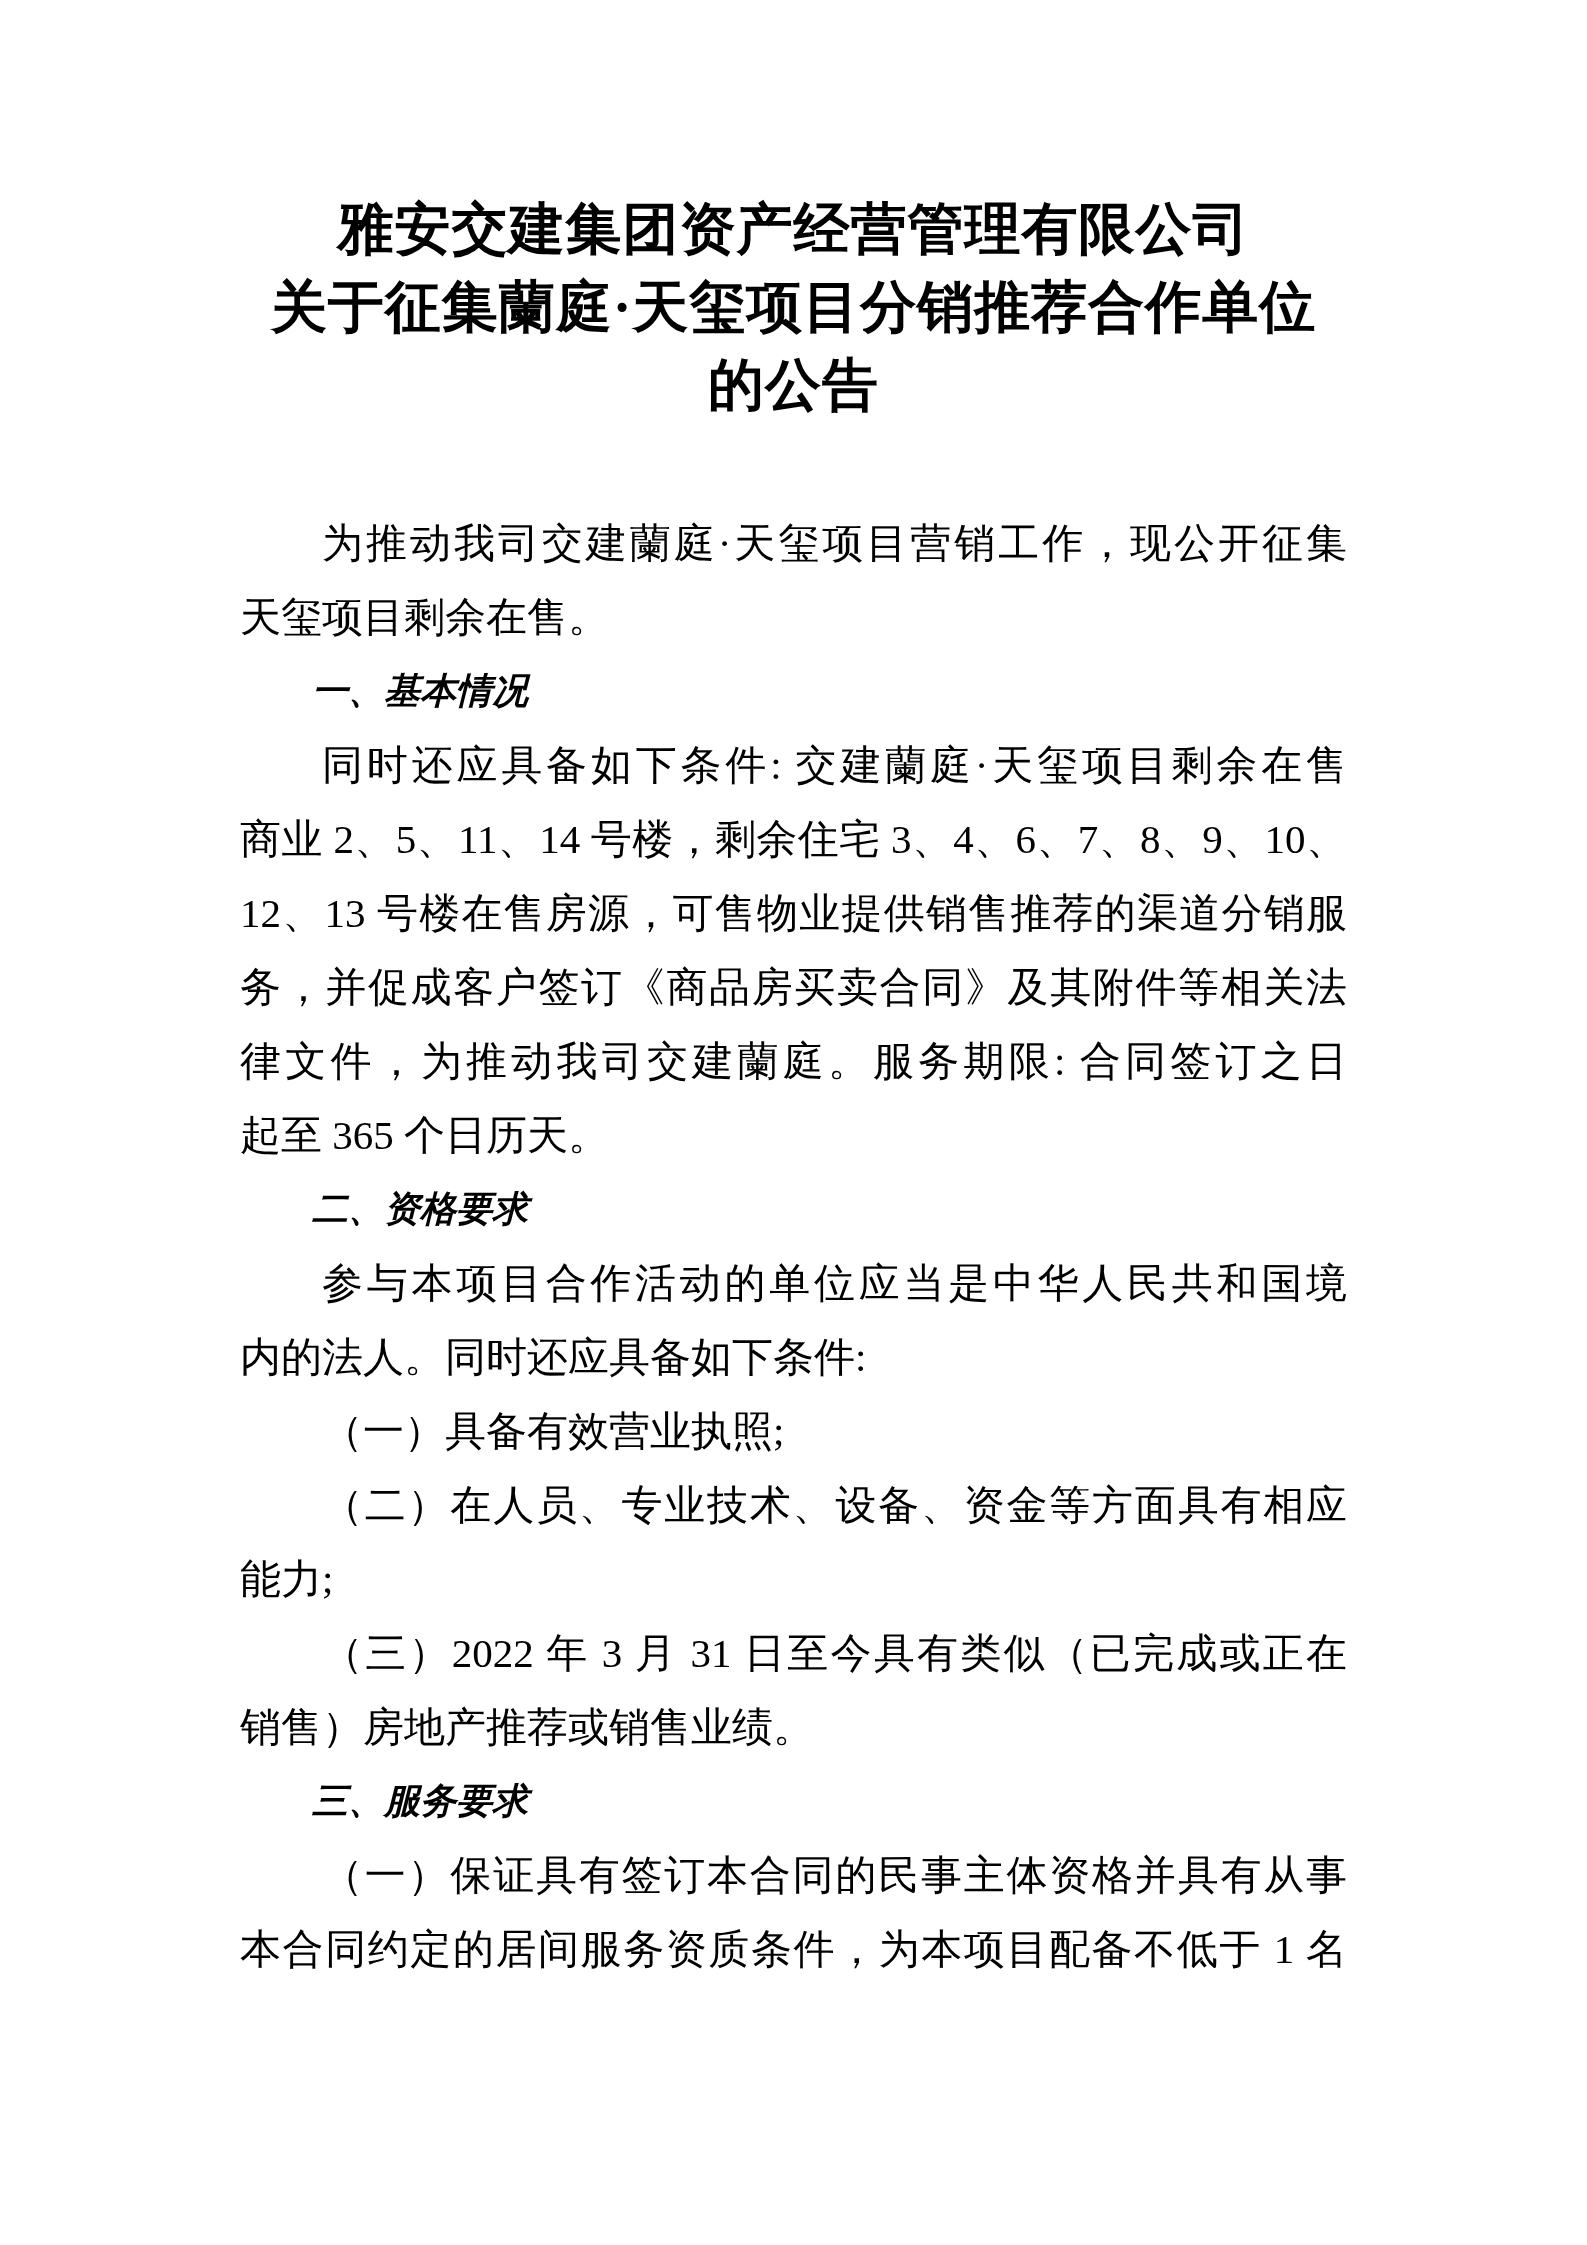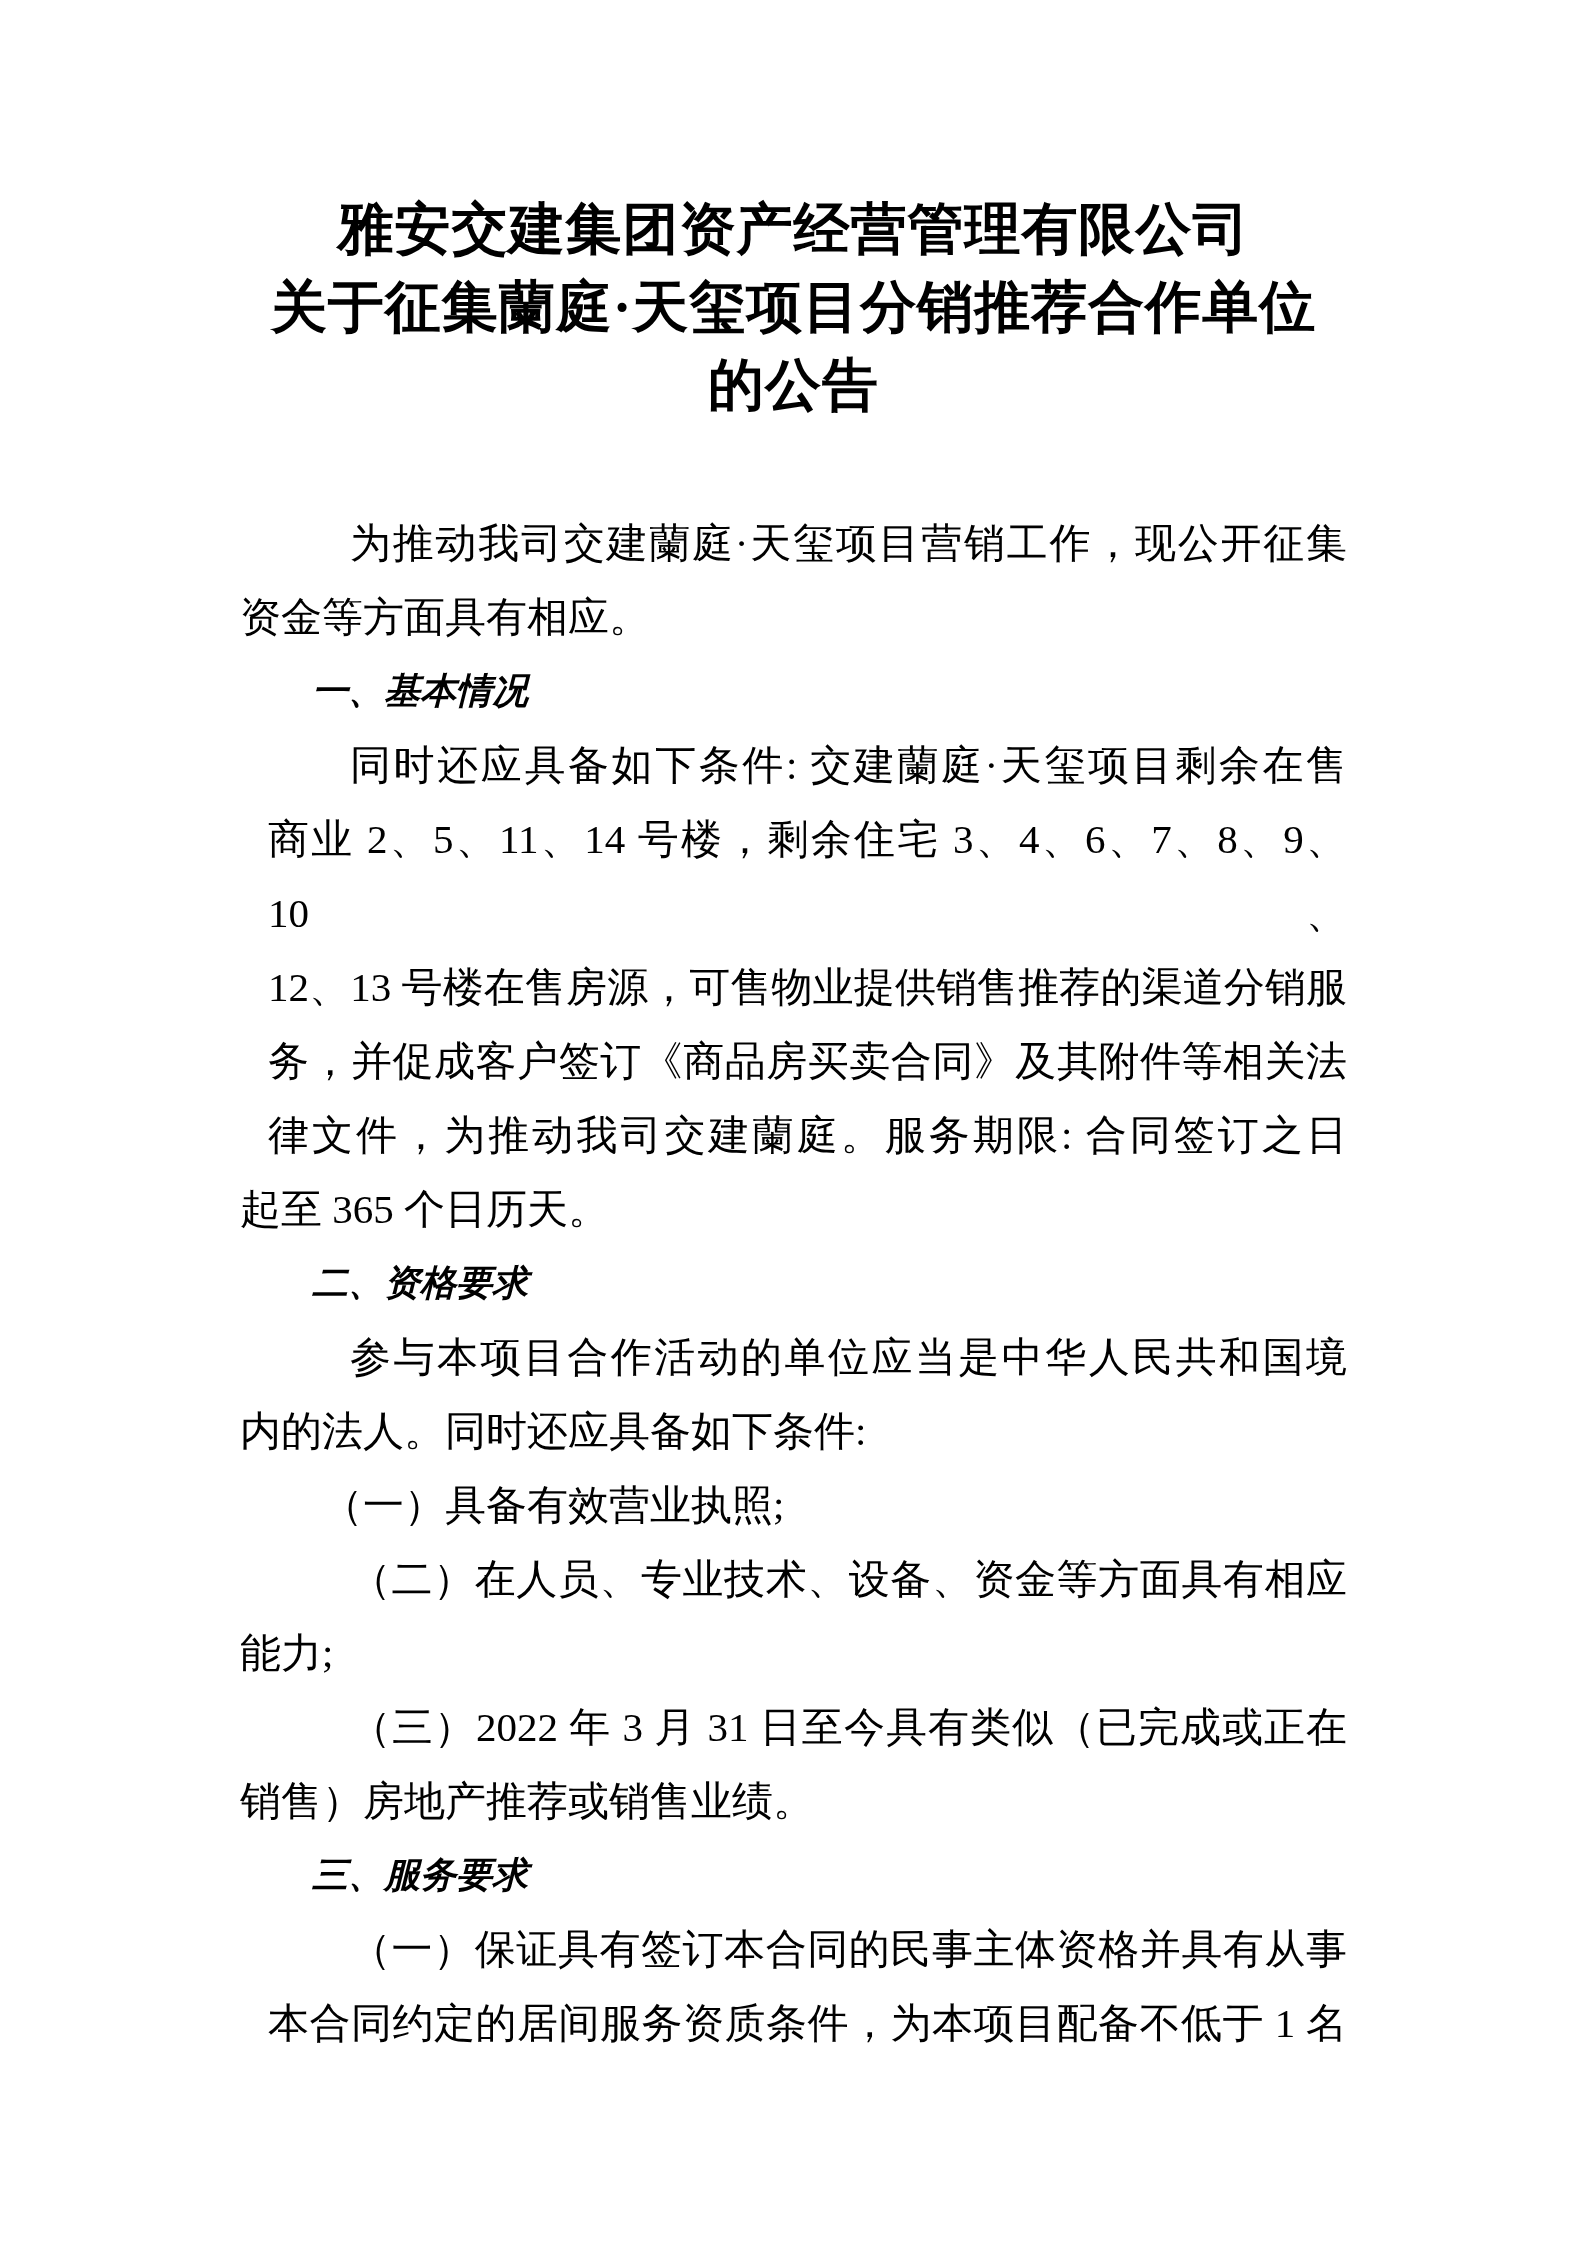--- a/index.html
+++ b/index.html
@@ -28,21 +28,20 @@
     font-size: 41px;
     line-height: 74px;
   }
   .line {
     min-height: 74px;
   }
   .line.indent { text-indent: 2em; }
   .line.fill {
     text-align: justify;
     text-align-last: justify;
-    margin-left: 28px;
   }
   .heading {
     font-family: "Liberation Sans", "DejaVu Sans", sans-serif;
     font-weight: 700;
     font-size: 36px;
     text-indent: 2em;
     font-style: italic;
   }
 </style>
 </head>
@@ -50,21 +49,21 @@
 
 <div class="page">
   <div class="doc-title">
     <div class="title-line">雅安交建集团资产经营管理有限公司</div>
     <div class="title-line">关于征集蘭庭·天玺项目分销推荐合作单位</div>
     <div class="title-line">的公告</div>
   </div>
   <div class="doc-body">
       <div>
         <div class="line fill indent">为推动我司交建蘭庭·天玺项目营销工作，现公开征集</div>
-        <div class="line">资金等方面具有相应。</div>
+        <div class="line">天玺项目剩余在售。</div>
       </div>
       <div class="line heading">一、基本情况</div>
       <div>
         <div class="line fill indent">同时还应具备如下条件: 交建蘭庭·天玺项目剩余在售</div>
         <div class="line fill">商业 2、5、11、14 号楼，剩余住宅 3、4、6、7、8、9、10、</div>
         <div class="line fill">12、13 号楼在售房源，可售物业提供销售推荐的渠道分销服</div>
         <div class="line fill">务，并促成客户签订《商品房买卖合同》及其附件等相关法</div>
         <div class="line fill">律文件，为推动我司交建蘭庭。服务期限: 合同签订之日</div>
         <div class="line">起至 365 个日历天。</div>
       </div>

